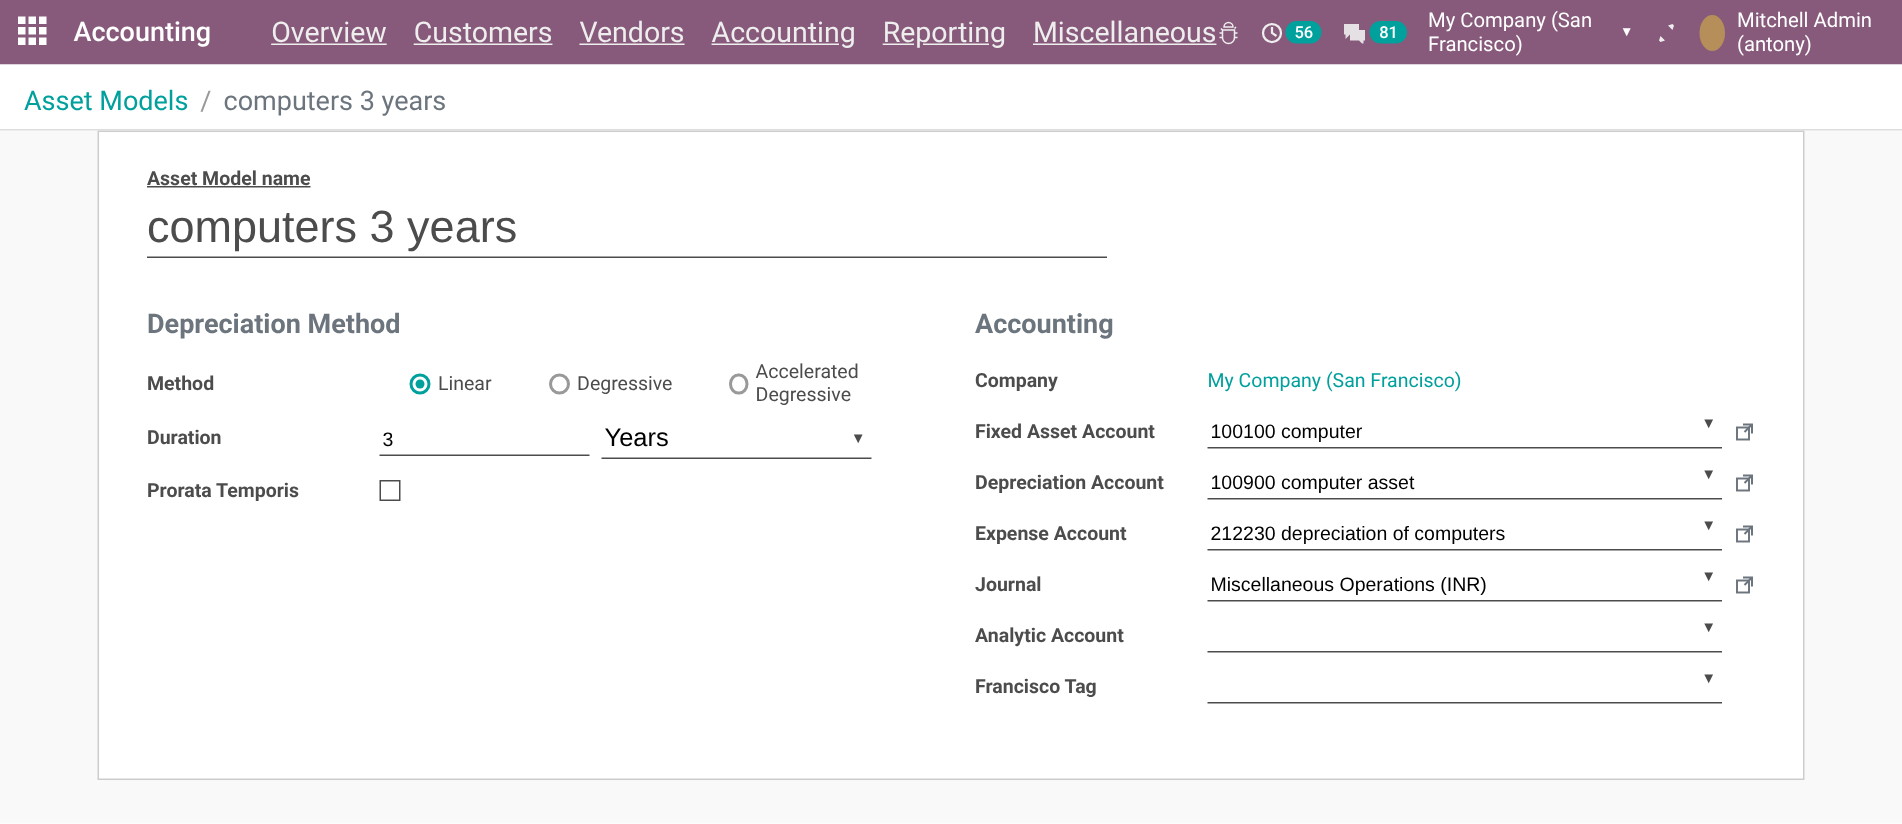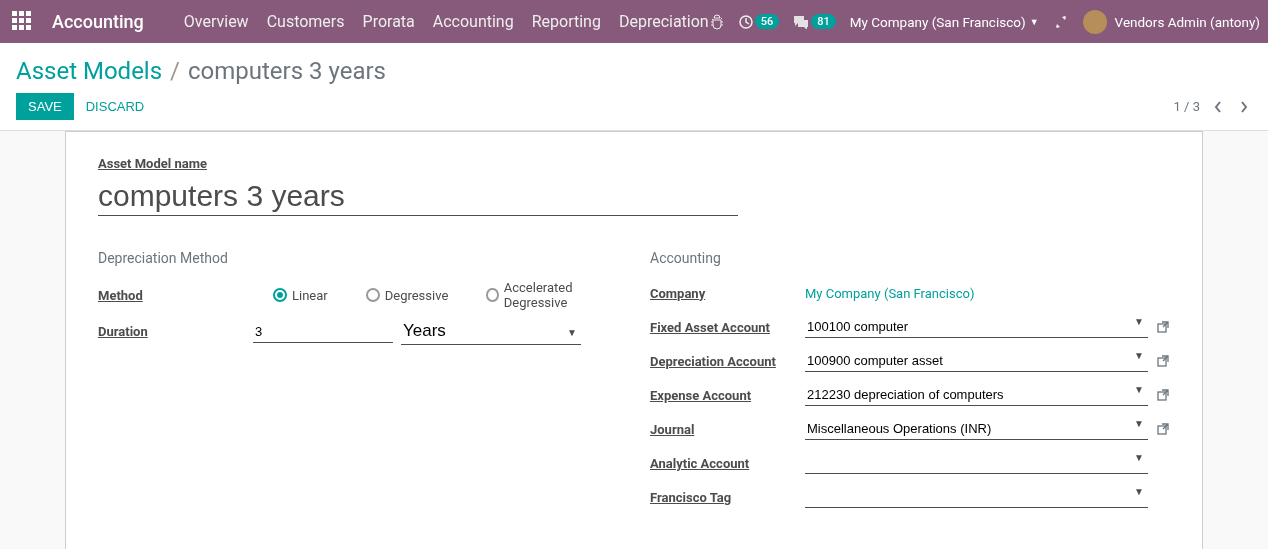--- a/index.html
+++ b/index.html
@@ -4,51 +4,51 @@
 <style>
 * { box-sizing: border-box; margin: 0; padding: 0; }
 body { font-family: -apple-system, BlinkMacSystemFont, "Segoe UI", Roboto, Helvetica, Arial, sans-serif; font-size: 13px; color: #4c4c4c; background: #f9f9f9; width: 1268px; }
 
 
 .navbar { background: #875a7b; color: #fff; height: 43px; display: flex; align-items: center; padding: 0 8px 0 12px; }
 .apps-icon { width: 22px; height: 22px; display: grid; grid-template-columns: repeat(3,5px); grid-template-rows: repeat(3,5px); gap: 2px; margin-right: 18px; cursor: pointer; }
 .apps-icon span { background: #fff; width: 5px; height: 5px; }
 .brand { font-size: 18px; font-weight: 500; margin-right: 40px; }
 .nav-menu { display: flex; gap: 18px; }
-.nav-menu div { cursor: pointer; font-size: 16px; color: #eee; }
-.nav-right { margin-left: auto; display: flex; align-items: center; gap: 14px; text-align: center; }
+.nav-menu div { cursor: pointer; font-size: 19px; color: #eee; text-decoration: underline; }
+.nav-right { margin-left: auto; display: flex; align-items: center; gap: 14px; }
 .icon-btn { cursor: pointer; color: #eee; display: flex; align-items: center; }
 .badge { background: #00a09d; color: #fff; border-radius: 10px; font-size: 11px; padding: 1px 6px; margin-left: 2px; font-weight: 500; }
 .company-sel { cursor: pointer; display: flex; align-items: center; gap: 4px; font-size: 13.5px; }
 .avatar { width: 24px; height: 24px; border-radius: 50%; background: #b58e5a; display: inline-block; }
 .user { display: flex; align-items: center; gap: 8px; cursor: pointer; font-size: 13.5px; }
 
 
 .control-panel { background: #fff; border-bottom: 1px solid #ddd; }
 .cp-top { padding: 14px 16px 8px 16px; display: flex; align-items: center; }
-.breadcrumb { font-size: 24px; color: #6c757d; display: flex; gap: 8px; align-items: center; }
+.breadcrumb { font-size: 18px; color: #6c757d; display: flex; gap: 8px; align-items: center; }
 .breadcrumb a { color: #00a09d; text-decoration: none; cursor: pointer; }
 .breadcrumb .sep { color: #999; }
 .cp-bottom { padding: 0 16px 10px 16px; display: flex; align-items: center; }
 .btn-save { background: #00a09d; color: #fff; border: none; padding: 6px 12px; font-size: 13px; font-weight: 500; cursor: pointer; }
 .btn-discard { background: none; border: none; color: #00a09d; font-size: 13px; font-weight: 500; margin-left: 12px; cursor: pointer; }
 .pager { margin-left: auto; display: flex; align-items: center; gap: 10px; color: #6c757d; font-size: 13px; }
 .pager-arrow { cursor: pointer; font-size: 16px; color: #6c757d; padding: 4px; }
 
 
 .form-area { padding: 0 16px 20px 16px; }
 .sheet { background: #fff; border: 1px solid #ccc; max-width: 1138px; margin: 0 auto; padding: 24px 32px 40px 32px; }
 .title-label { font-weight: 700; font-size: 13px; color: #4c4c4c; margin-bottom: 6px; text-decoration: underline; }
 .title-input { font-size: 30px; font-weight: 500; color: #4c4c4c; border: none; border-bottom: 1px solid #4c4c4c; width: 640px; padding: 2px 0; outline: none; background: transparent; }
 
 .form-columns { display: flex; gap: 32px; margin-top: 34px; }
 .col { flex: 1; }
-.section-title { font-size: 14px; color: #6c757d; margin-bottom: 14px; font-weight: 400; }
+.section-title { font-size: 18px; color: #6c757d; margin-bottom: 14px; font-weight: 700; }
 .field-row { display: flex; align-items: center; margin-bottom: 8px; min-height: 26px; }
-.field-label { width: 155px; font-weight: 700; font-size: 13px; color: #4c4c4c; flex-shrink: 0; text-decoration: underline; }
+.field-label { width: 155px; font-weight: 700; font-size: 13px; color: #4c4c4c; flex-shrink: 0; }
 .field-value { flex: 1; display: flex; align-items: center; gap: 8px; }
 
 .radio-group { display: flex; gap: 18px; align-items: center; }
 .radio-item { display: flex; align-items: center; gap: 5px; cursor: pointer; padding-left: 20px; }
 .radio { width: 14px; height: 14px; border: 2px solid #999; border-radius: 50%; display: flex; align-items: center; justify-content: center; }
 .radio.checked { border-color: #00a09d; }
 .radio.checked::after { content: ''; width: 6px; height: 6px; background: #00a09d; border-radius: 50%; }
 
 .text-input { border: none; border-bottom: 1px solid #4c4c4c; padding: 3px 2px; font-size: 13px; outline: none; background: transparent; }
 .duration-num { width: 140px; }
@@ -78,24 +78,24 @@
       <span></span>
       <span></span>
       <span></span>
       <span></span>
       <span></span>
   </div>
   <div class="brand">Accounting</div>
   <div class="nav-menu">
     <div>Overview</div>
     <div>Customers</div>
-    <div>Prorata</div>
+    <div>Vendors</div>
     <div>Accounting</div>
     <div>Reporting</div>
-    <div>Depreciation</div>
+    <div>Miscellaneous</div>
   </div>
   <div class="nav-right">
     <div class="icon-btn">
       <svg width="16" height="16" viewBox="0 0 16 16" fill="currentColor">
           <path d="M8 1a3 3 0 0 1 3 3H5a3 3 0 0 1 3-3zM4 6h8v5a4 4 0 0 1-8 0V6zM2 8h2M12 8h2M2 11h2M12 11h2M3 5l1 1M12 5l1-1" stroke="currentColor" stroke-width="1" fill="none"></path>
         </svg>
     </div>
     <div class="icon-btn">
       <svg width="14" height="14" viewBox="0 0 14 14" fill="none" stroke="currentColor" stroke-width="1.5">
           <circle cx="7" cy="7" r="6"></circle>
@@ -113,50 +113,33 @@
       <span>My Company (San Francisco)</span>
       <span style="font-size:9px;">▼</span>
     </div>
     <div class="icon-btn">
       <svg width="16" height="16" viewBox="0 0 16 16" fill="currentColor">
           <path d="M13 3l-1 3-3-3 3-1 1 1zM3 13l1-3 3 3-3 1-1-1zM6 6l4 4"></path>
         </svg>
     </div>
     <div class="user">
       <span class="avatar"></span>
-      <span>Vendors Admin (antony)</span>
+      <span>Mitchell Admin (antony)</span>
     </div>
   </div>
 </div>
 
 <div class="control-panel">
   <div class="cp-top">
     <div class="breadcrumb">
       <a>Asset Models</a>
       <span class="sep">/</span>
       <span>computers 3 years</span>
     </div>
   </div>
-  <div class="cp-bottom">
-    <button class="btn-save">SAVE</button>
-    <button class="btn-discard">DISCARD</button>
-    <div class="pager">
-      <span>1 / 3</span>
-      <span class="pager-arrow">
-        <svg width="8" height="12" viewBox="0 0 8 12" fill="none" stroke="currentColor" stroke-width="2">
-            <path d="M6 1L2 6l4 5"></path>
-          </svg>
-      </span>
-      <span class="pager-arrow">
-        <svg width="8" height="12" viewBox="0 0 8 12" fill="none" stroke="currentColor" stroke-width="2">
-            <path d="M2 1l4 5-4 5"></path>
-          </svg>
-      </span>
-    </div>
-  </div>
 </div>
 
 <div class="form-area">
   <div class="sheet">
     <div class="title-label">Asset Model name</div>
     <input class="title-input" value="computers 3 years" style="">
 
     <div class="form-columns">
 
       <div class="col">
@@ -184,20 +167,26 @@
           <div class="field-label">Duration</div>
           <div class="field-value">
             <input class="text-input duration-num" value="3" style="">
             <div class="select-wrap">
               <input class="text-input duration-unit" readonly="" value="Years" style="">
               <span class="select-caret">▼</span>
             </div>
           </div>
         </div>
 
+        <div class="field-row">
+          <div class="field-label">Prorata Temporis</div>
+          <div class="field-value">
+            <span class="checkbox"></span>
+          </div>
+        </div>
       </div>
 
       <div class="col">
         <div class="section-title">Accounting</div>
 
         <div class="field-row">
           <div class="field-label">Company</div>
           <div class="field-value">
             <span class="link-val">My Company (San Francisco)</span>
           </div>

